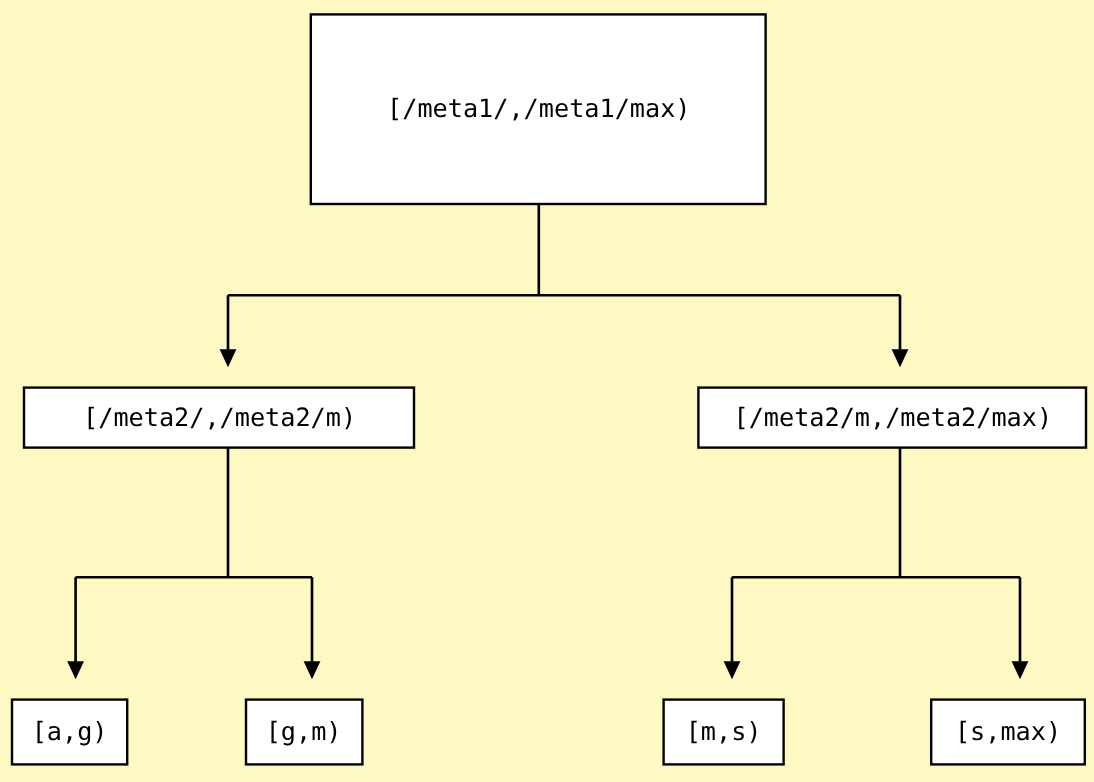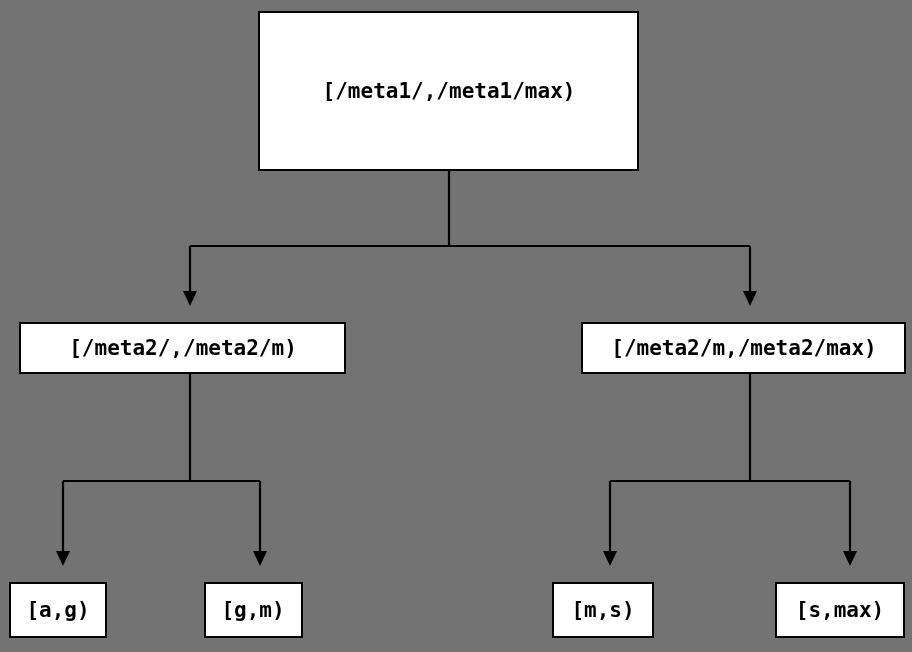--- a/index.html
+++ b/index.html
@@ -10,22 +10,21 @@
   body {
     width: 912px;
     height: 652px;
     font-family: "DejaVu Sans Mono", "Liberation Mono", monospace;
     overflow: hidden;
   }
   #diagram-root {
     position: relative;
     width: 912px;
     height: 652px;
-    background: #737373;
-    font-weight: bold;
+    background: #fef9c3;
   }
   svg.tree-canvas {
     position: absolute;
     top: 0;
     left: 0;
     width: 912px;
     height: 652px;
     display: block;
   }
   .node-box {

